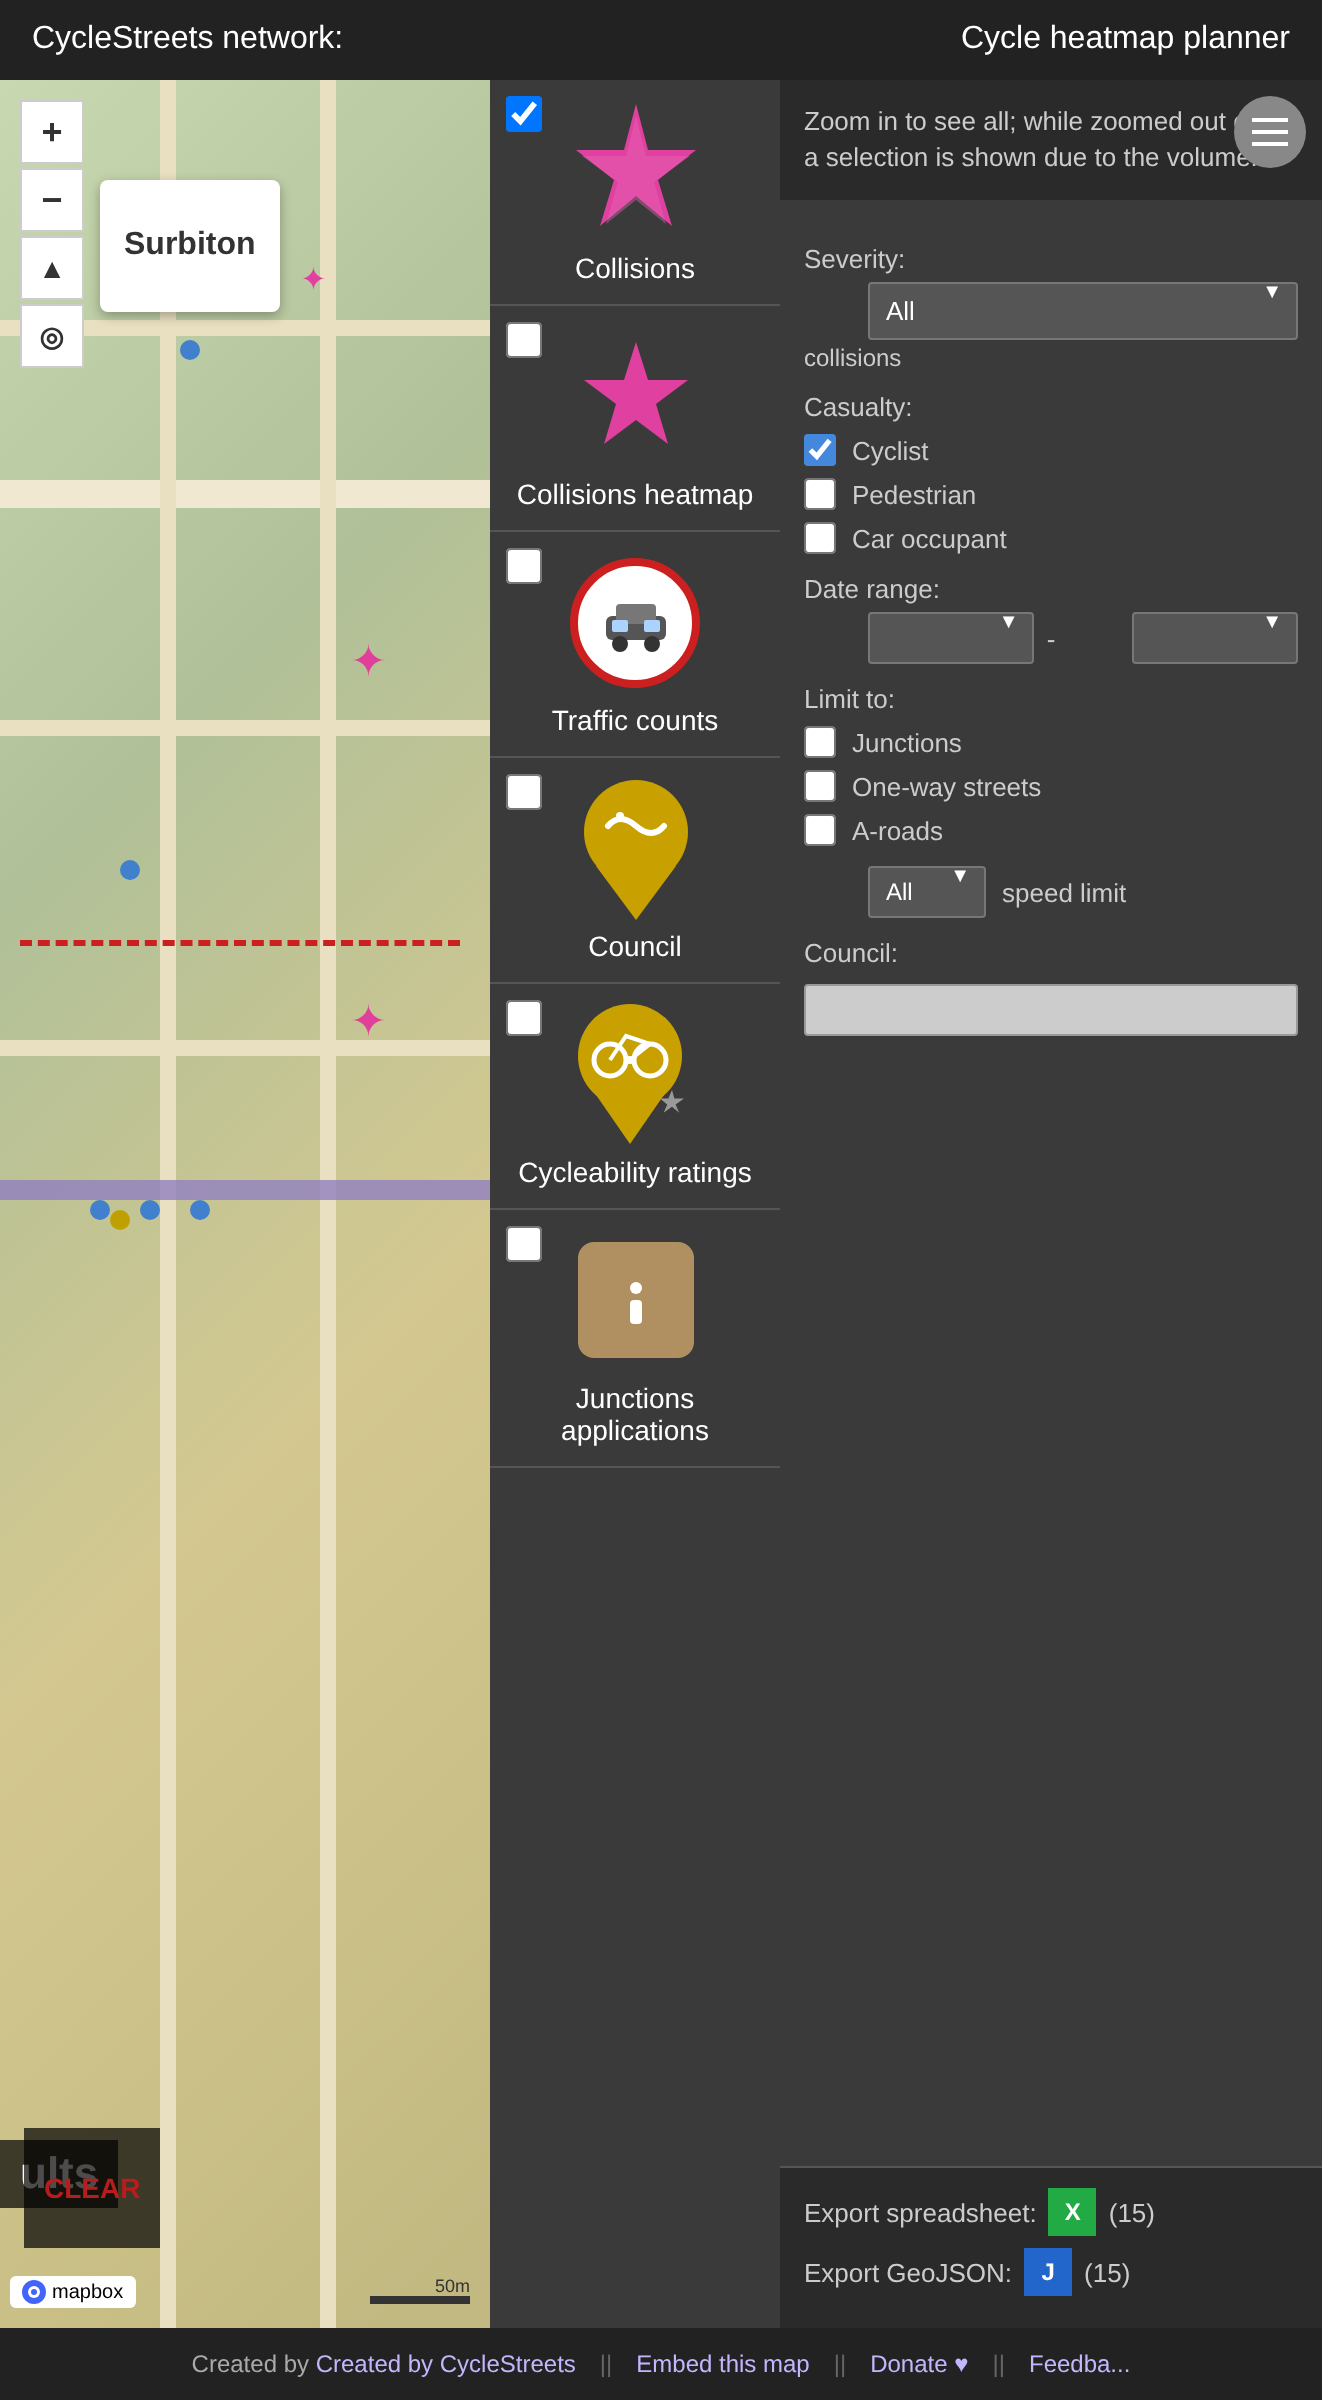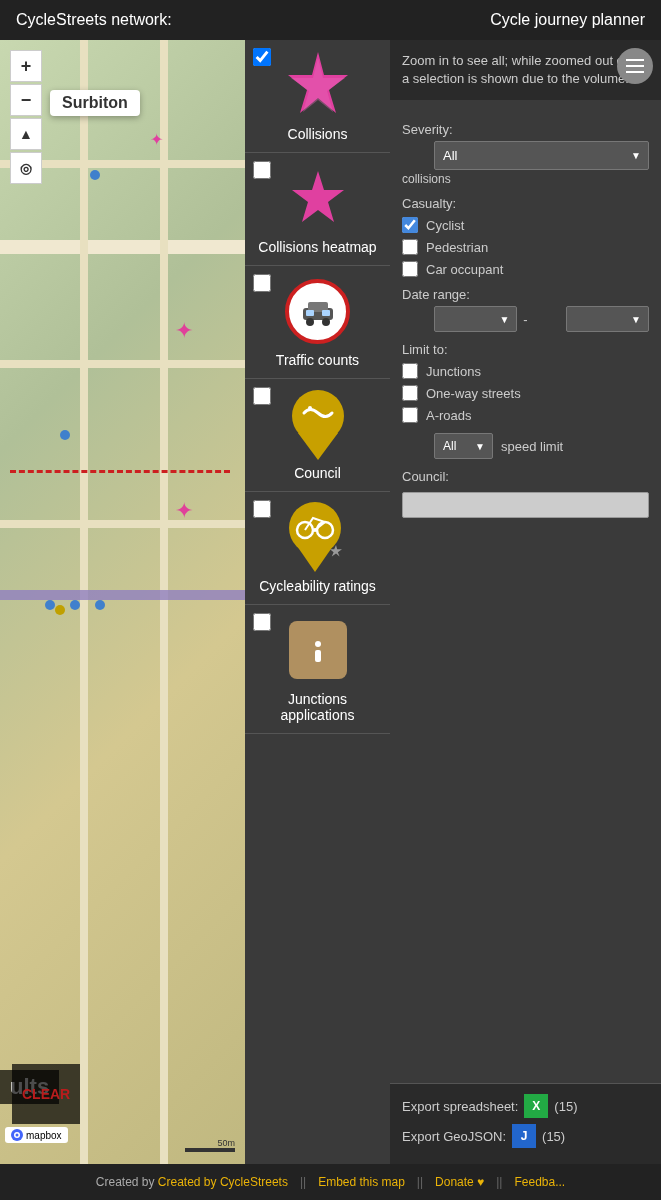--- a/index.html
+++ b/index.html
@@ -98,21 +98,21 @@
       cursor: pointer;
       color: #333;
     }
 
     
     .location-label {
       position: absolute;
       top: 50px;
       left: 50px;
       background: white;
-      padding: 4px 12px;
+      padding: 24px 12px;
       font-size: 16px;
       font-weight: bold;
       color: #333;
       border-radius: 4px;
       box-shadow: 0 2px 6px rgba(0,0,0,0.3);
     }
 
     
     .map-zoom-notice {
       position: absolute;
@@ -143,21 +143,21 @@
       background: rgba(0,0,0,0.7);
       color: #b91c1c;
       font-size: 14px;
       font-weight: bold;
       padding: 22px 10px;
     }
 
     
     .mapbox-attr {
       position: absolute;
-      bottom: 21px;
+      bottom: 10px;
       left: 5px;
       background: white;
       padding: 2px 6px;
       font-size: 10px;
       border-radius: 3px;
       display: flex;
       align-items: center;
       gap: 3px;
     }
     .star-pink {
@@ -322,21 +322,20 @@
       border: 1px solid #777;
       font-size: 13px;
       border-radius: 2px;
       appearance: none;
       cursor: pointer;
     }
 
     .select-wrapper {
       position: relative;
       display: flex;
-      align-items: center;
       padding-left: 32px;
     }
     .select-arrow {
       position: absolute;
       right: 8px;
       color: white;
       font-size: 10px;
       pointer-events: none;
     }
 
@@ -442,21 +441,21 @@
       height: 36px;
       background: #222;
       display: flex;
       align-items: center;
       justify-content: center;
       gap: 12px;
       font-size: 12px;
       color: #aaa;
     }
     .footer a {
-      color: #eab308;
+      color: #c4b5fd;
       text-decoration: none;
       cursor: pointer;
     }
     .footer-sep {
       color: #666;
     }
 
     
     .map-scale {
       position: absolute;
@@ -473,21 +472,21 @@
       height: 4px;
       background: #333;
       border: 1px solid #333;
     }
   </style>
 </head>
 <body>
 
 <div class="header">
   <span>CycleStreets network:</span>
-  <span>Cycle journey planner</span>
+  <span>Cycle heatmap planner</span>
 </div>
 
 <div class="map-area">
   <div class="map-bg"></div>
 
   <div class="road-main" style="top:200px;left:0;right:0;"></div>
   <div class="road-h" style="top:120px;left:0;right:0;"></div>
   <div class="road-h" style="top:320px;left:0;right:0;"></div>
   <div class="road-h" style="top:480px;left:0;right:0;"></div>
   <div class="road-v" style="left:80px;top:0;bottom:0;"></div>

